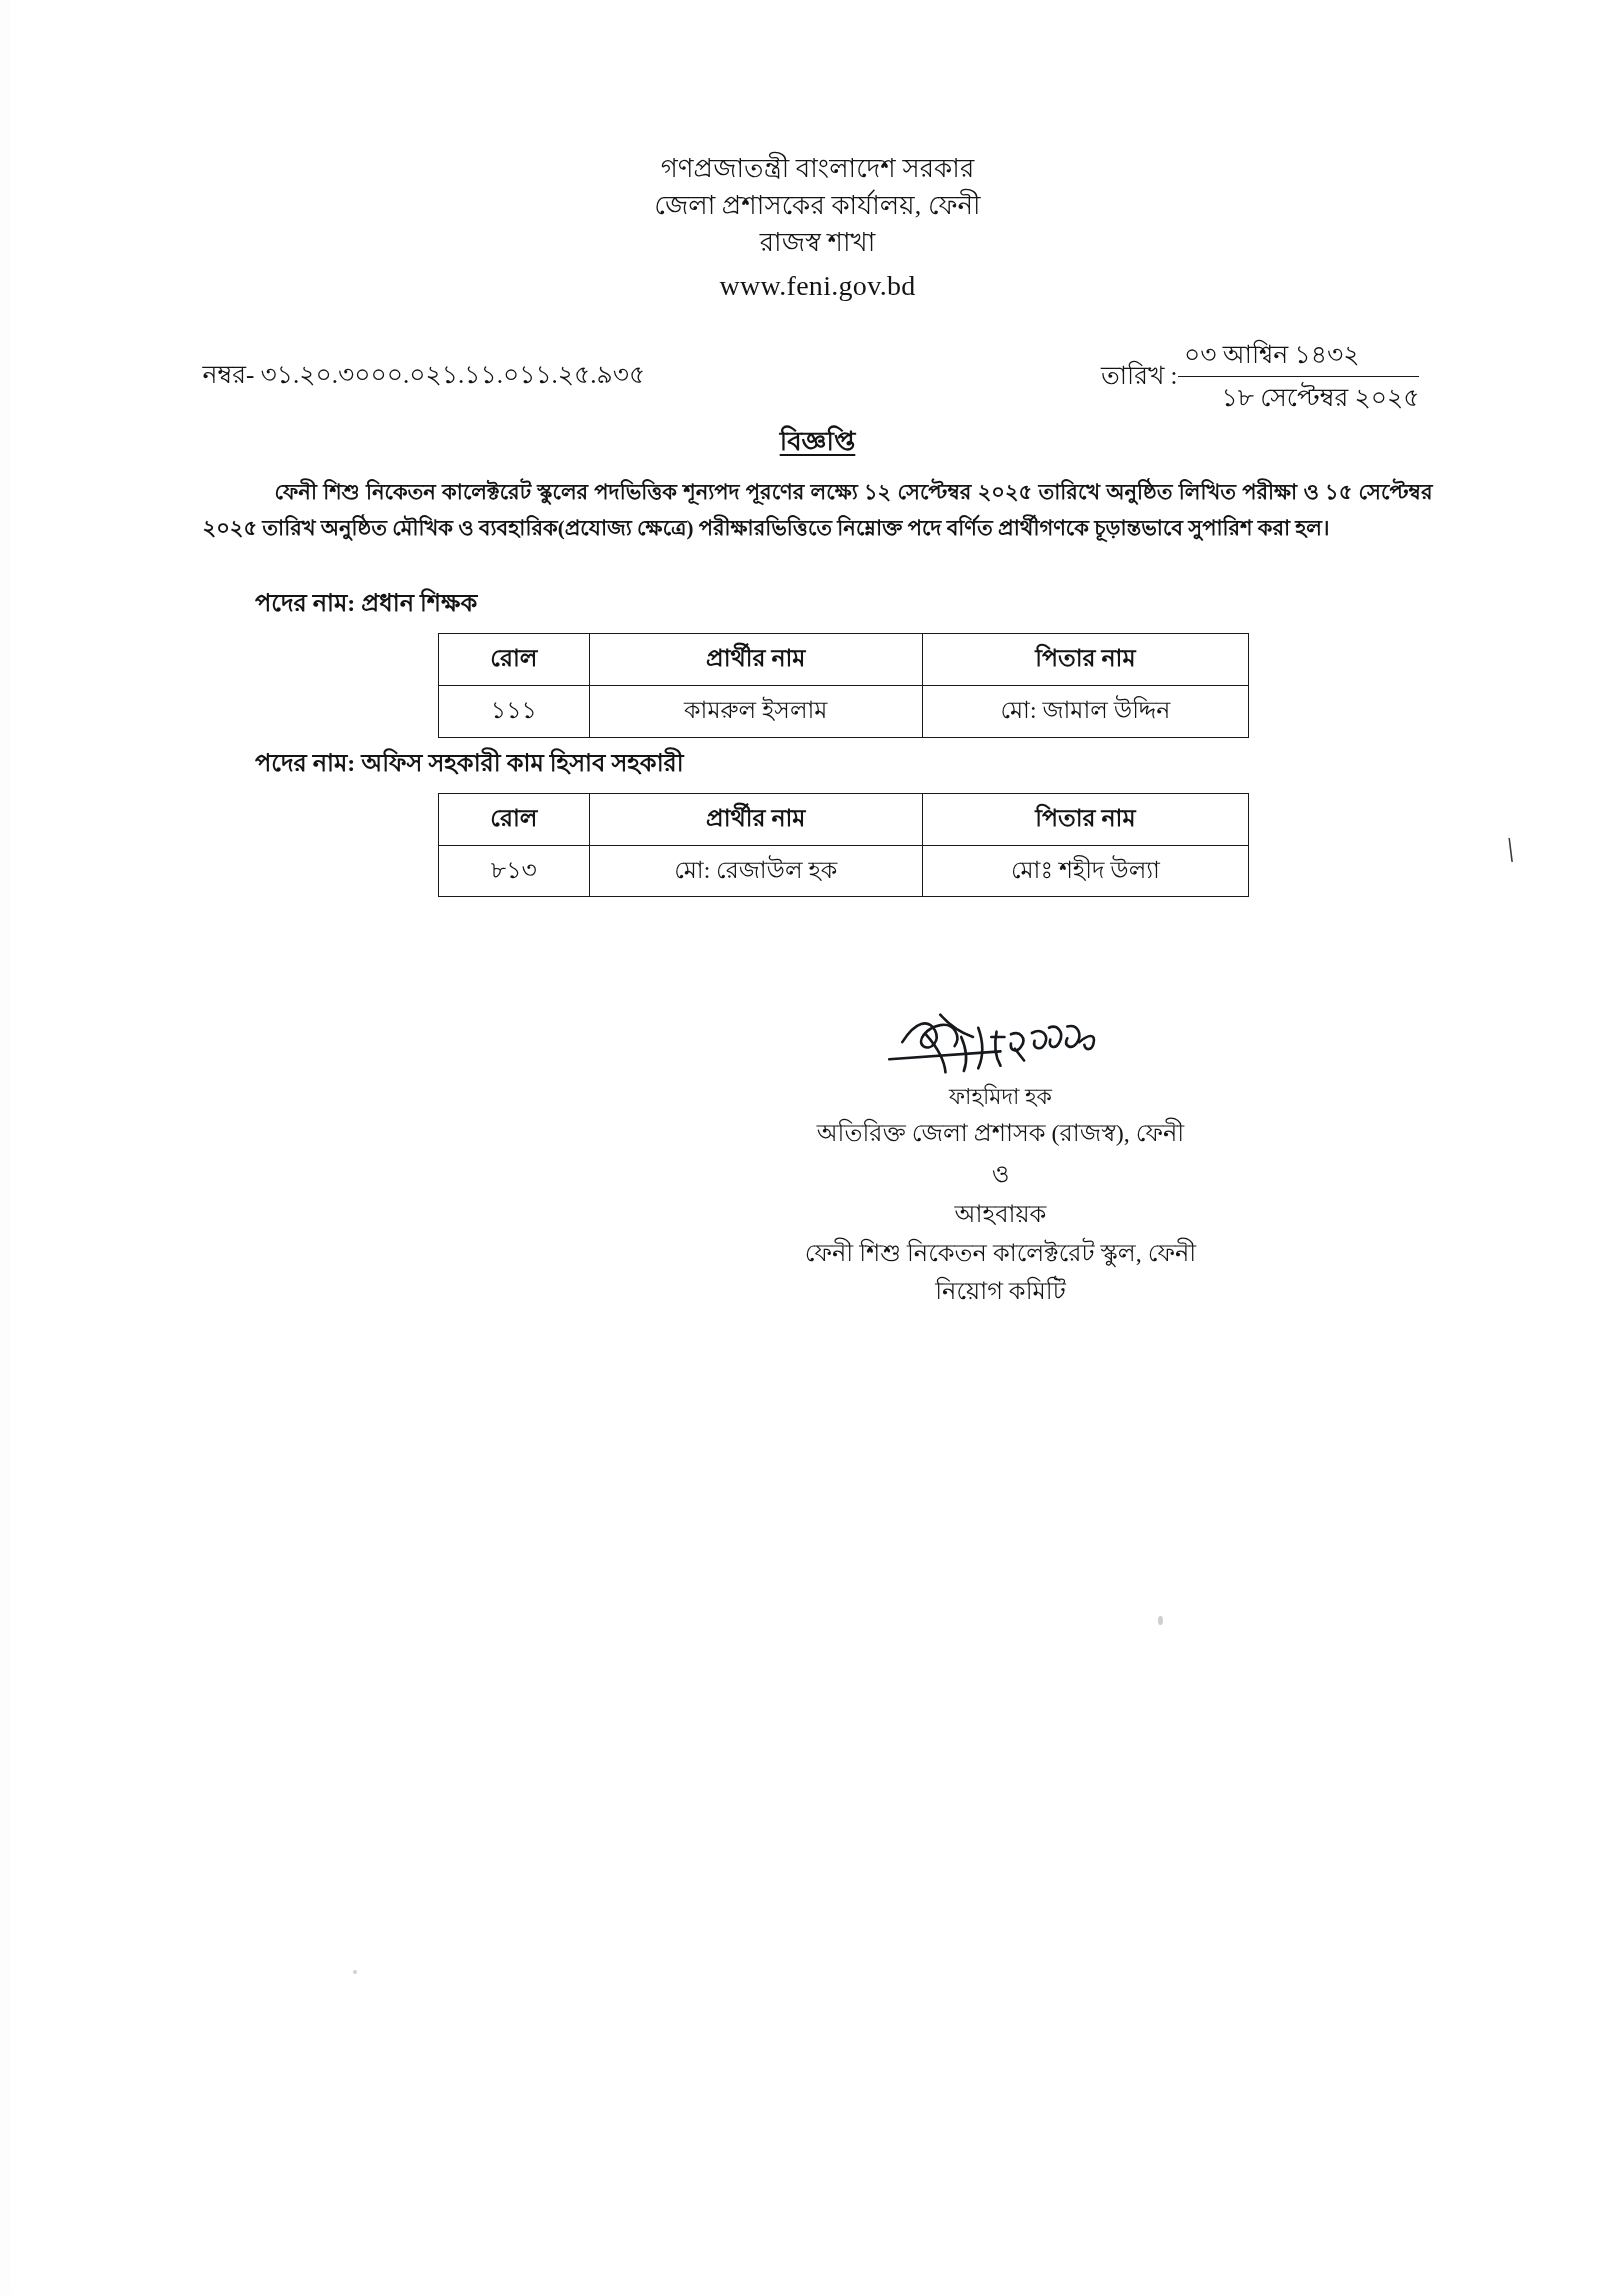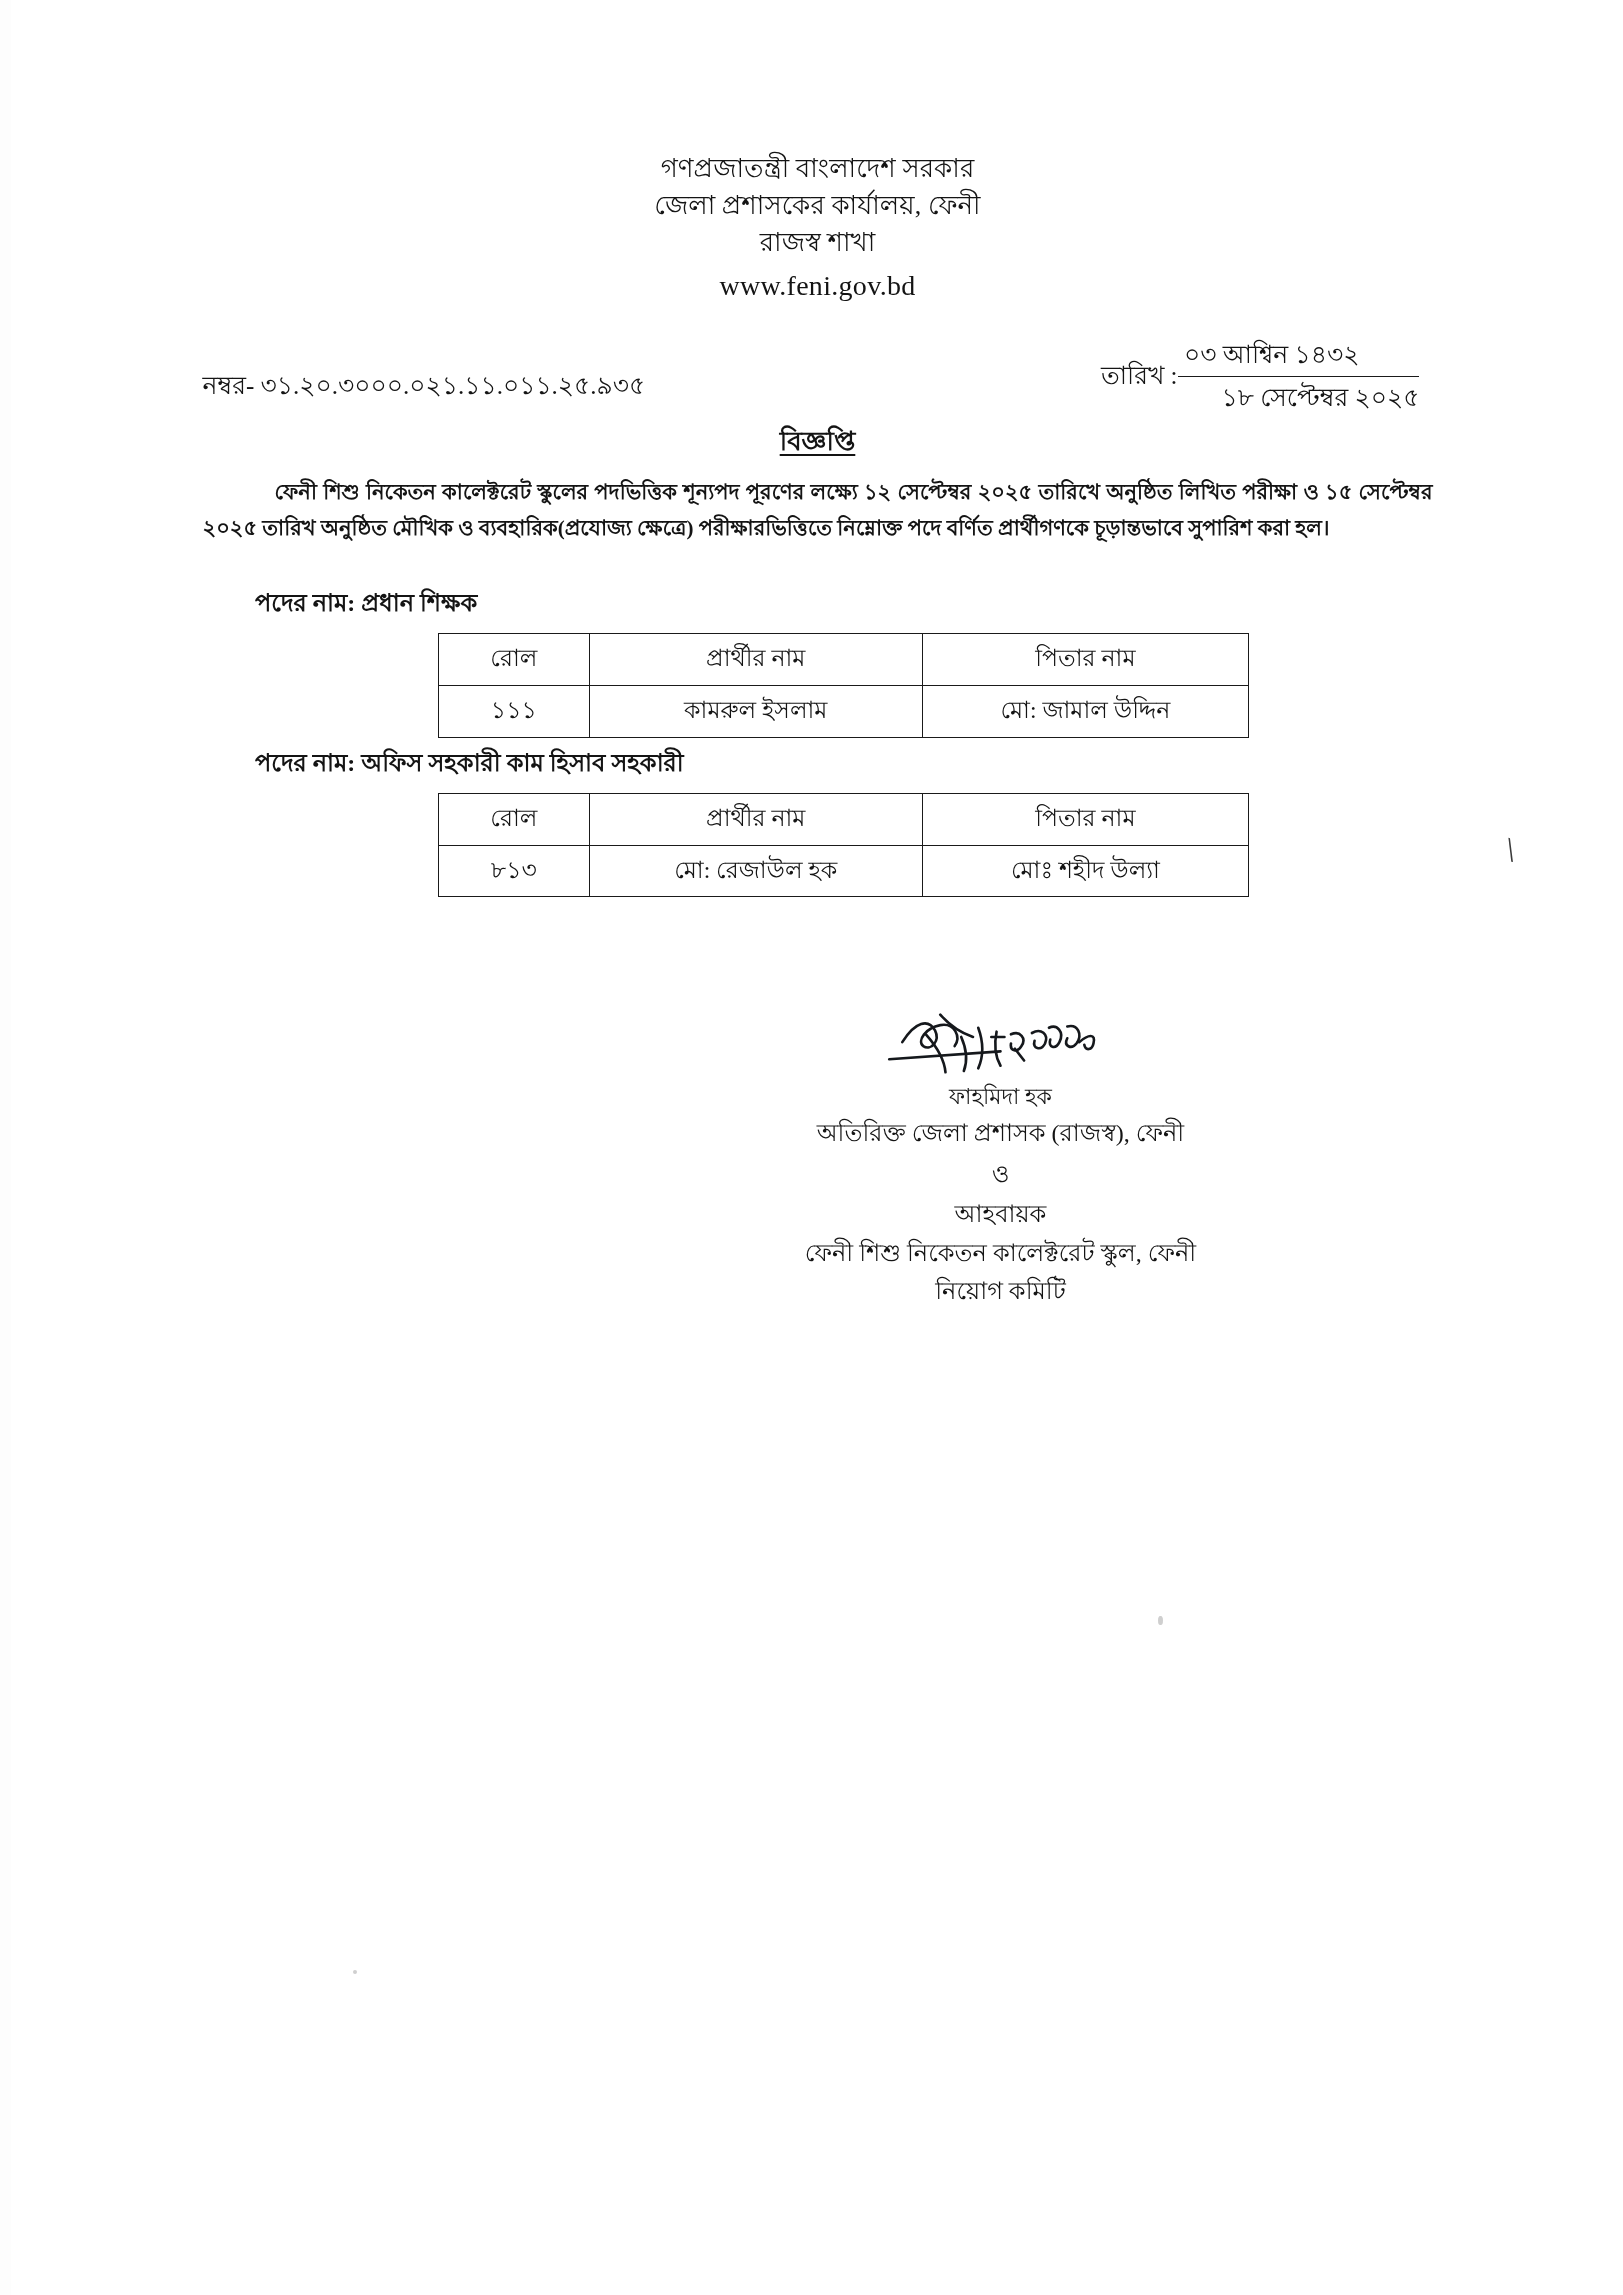--- a/index.html
+++ b/index.html
@@ -48,21 +48,21 @@
   }
   .meta-row {
     position: relative;
     margin-top: 31px;
     height: 79px;
     font-size: 25px;
   }
   .memo-no {
     position: absolute;
     left: 6.5px;
-    top: 30px;
+    top: 19px;
     white-space: nowrap;
   }
   .date-block {
     position: absolute;
     right: 19.6px;
     top: 0;
     display: flex;
     align-items: flex-start;
     gap: 0;
   }
@@ -113,21 +113,21 @@
     width: 811px;
     margin-left: 242px;
   }
   table.result th, table.result td {
     border: 1.3px solid #1a1a1a;
     text-align: center;
     font-size: 23.6px;
     padding: 5.9px 3.9px;
     font-weight: normal;
   }
-  table.result th { font-weight: normal; }
+  table.result th { font-weight: bold; }
   table.result col.c1 { width: 151px; }
   table.result col.c2 { width: 334px; }
   table.result col.c3 { width: 327px; }
 
   .signature-block {
     margin-top: 111px;
     text-align: center;
     font-size: 24px;
     line-height: 1.62;
     padding-left: 366px;

